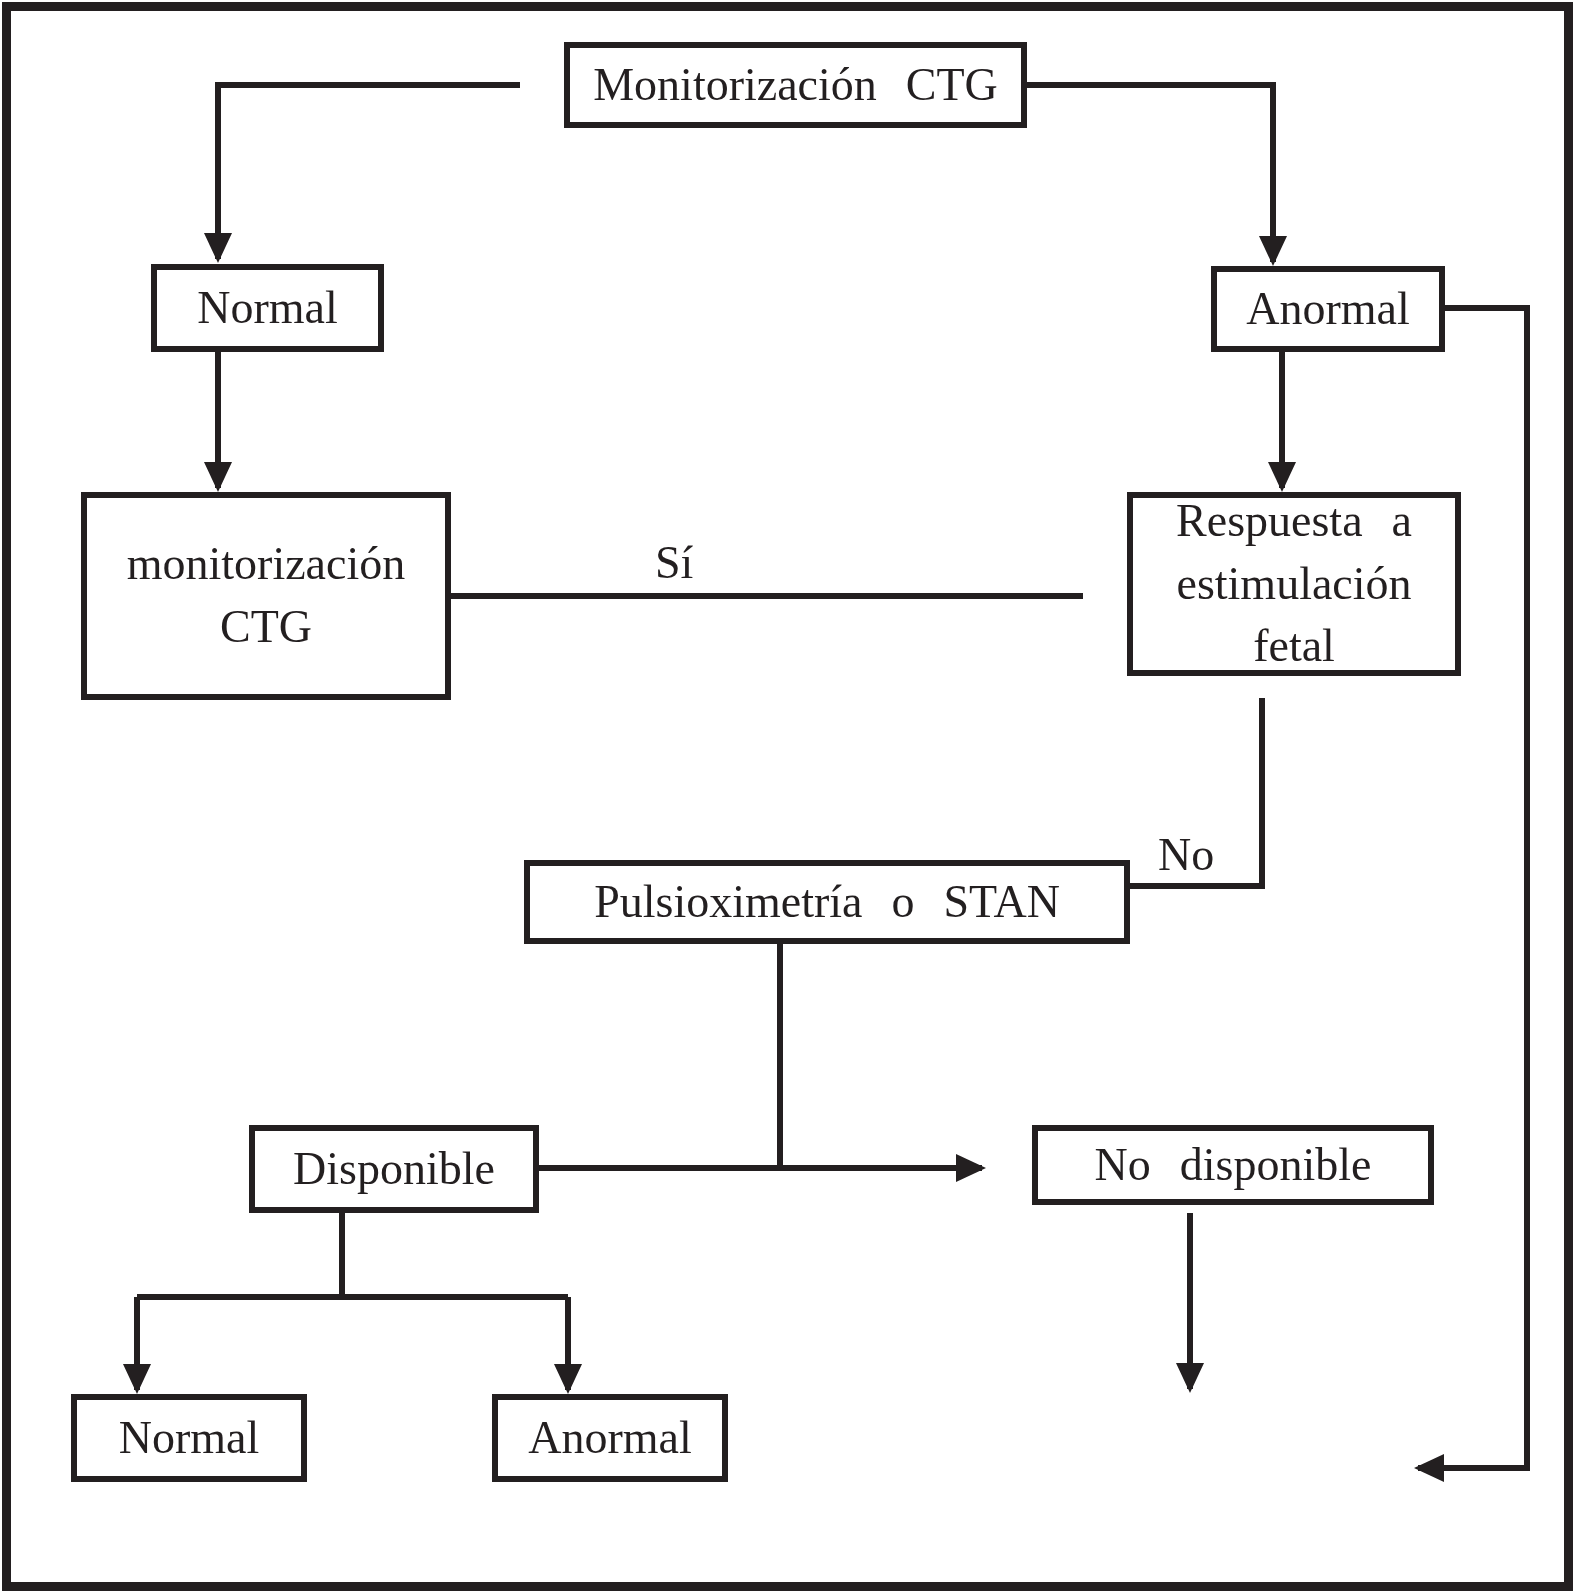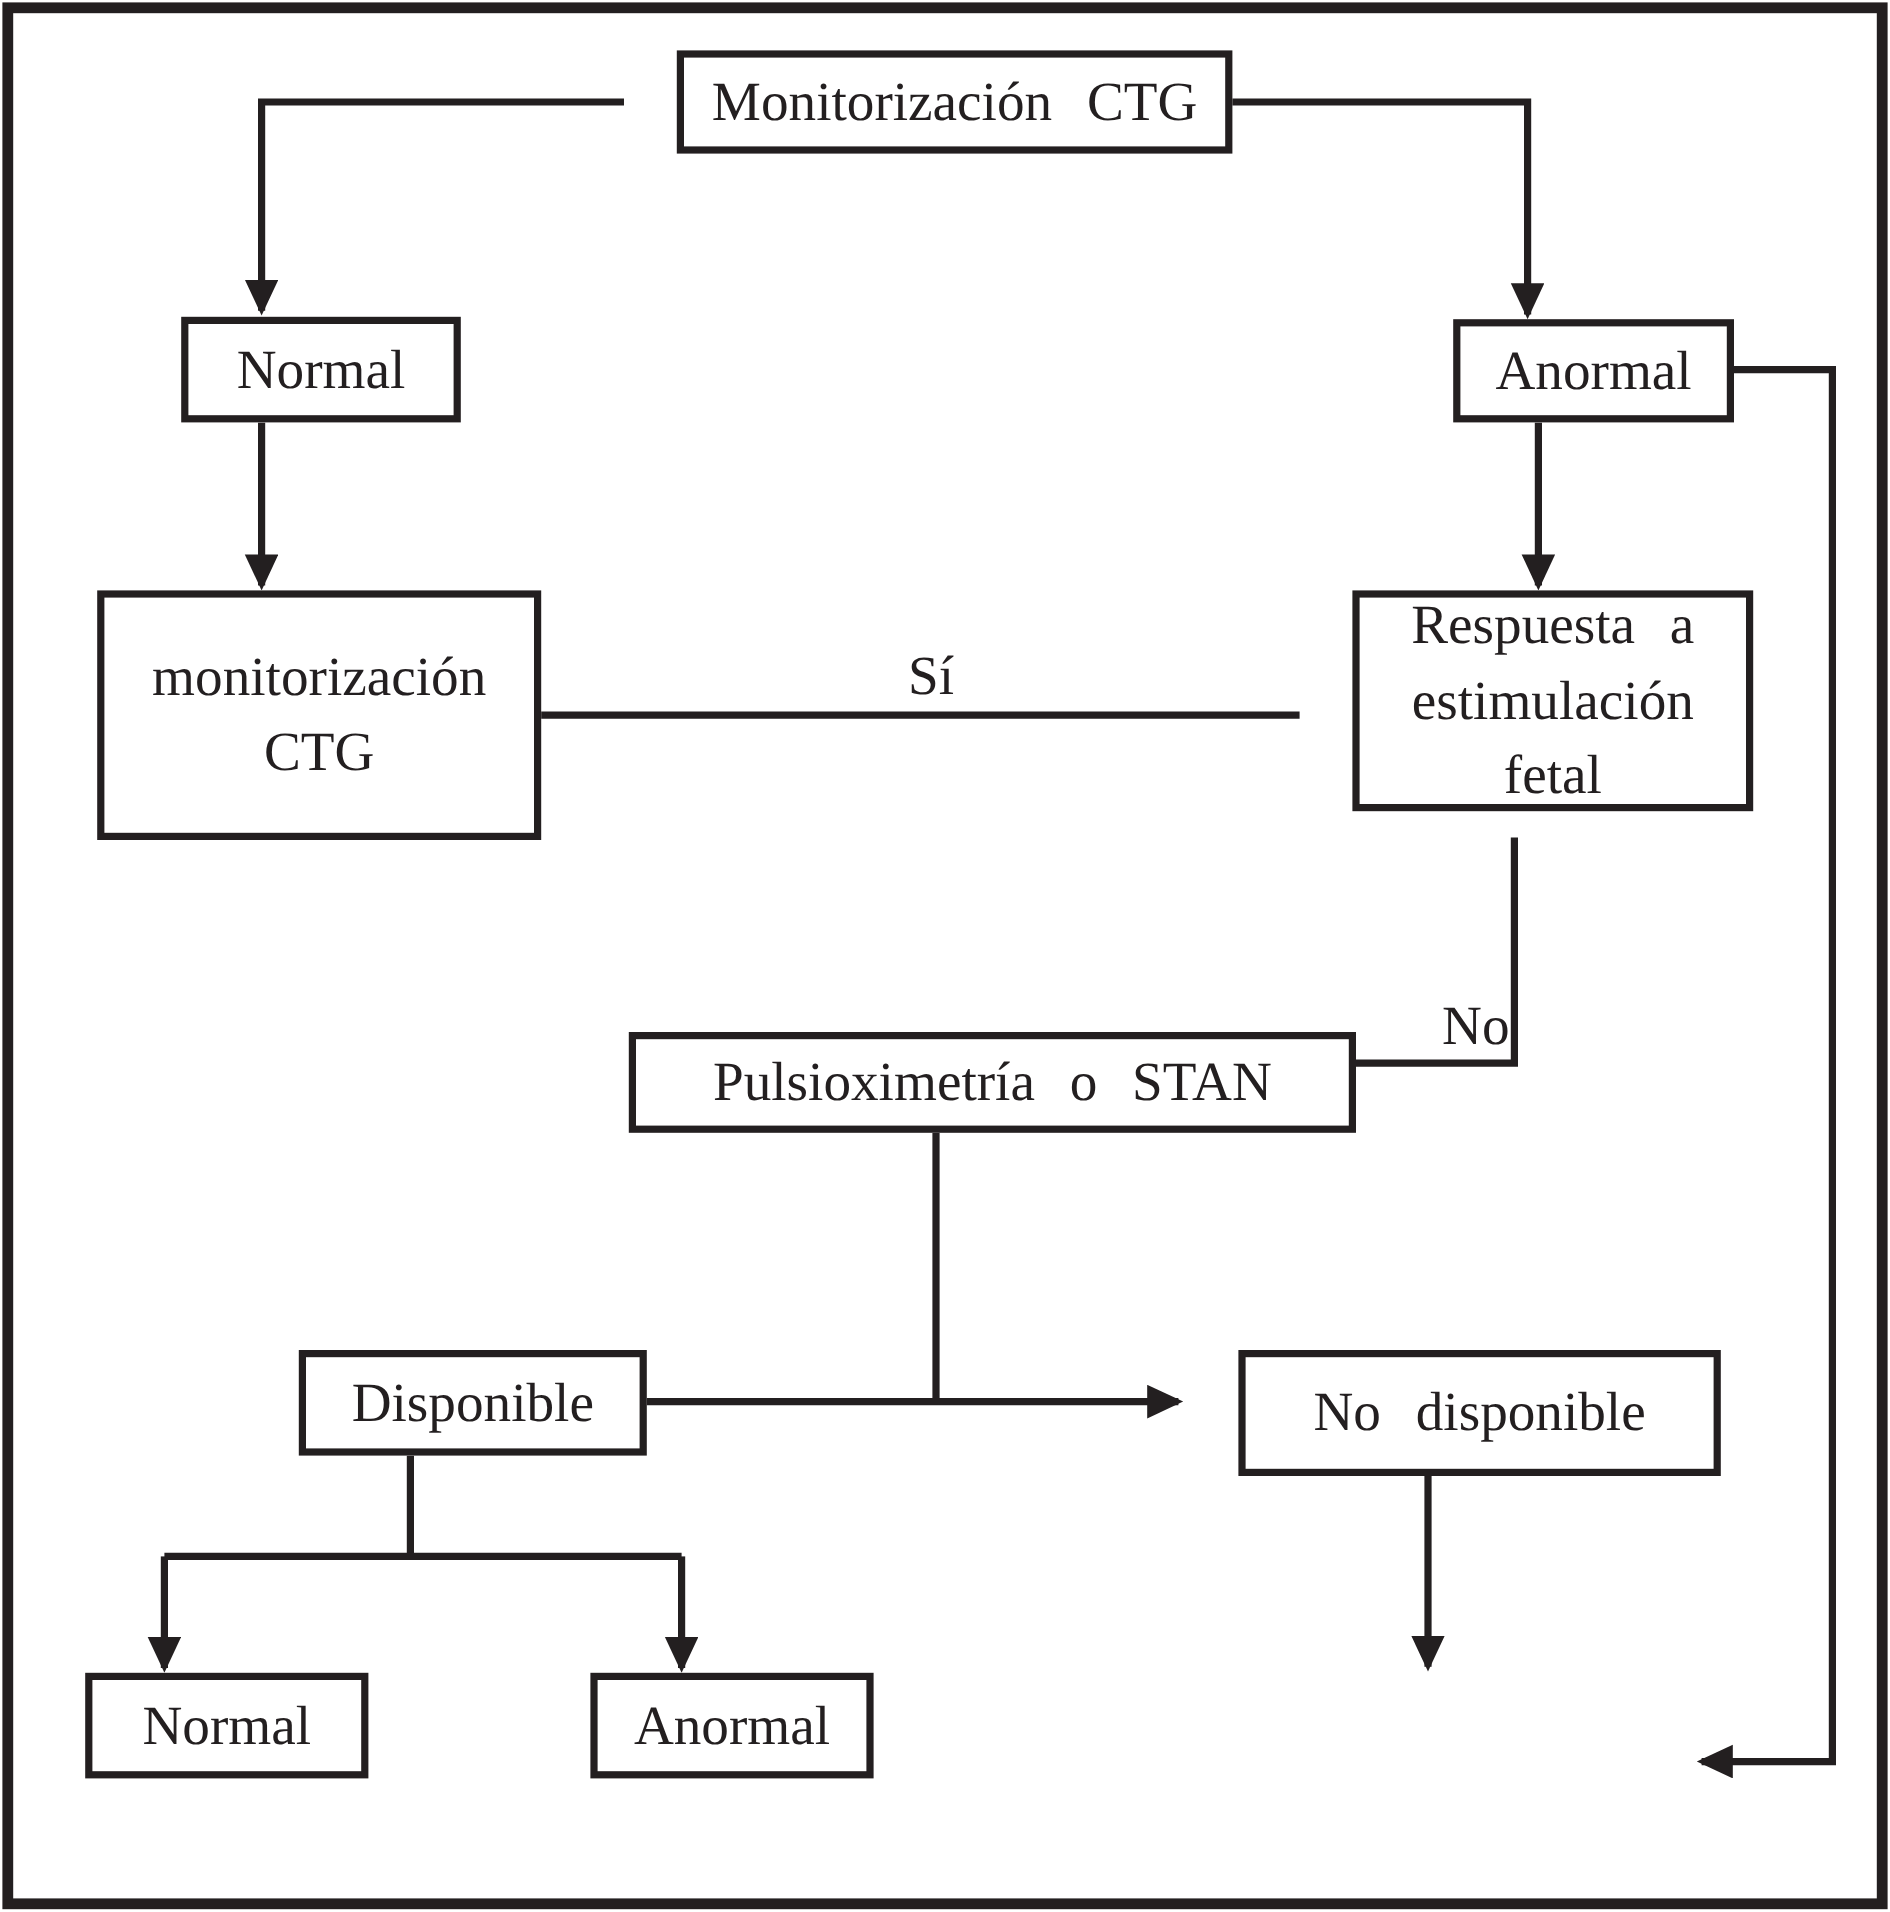--- a/index.html
+++ b/index.html
@@ -46,21 +46,21 @@
     text-align: center;
     font-size: 46px;
     word-spacing: 0.38em;
     line-height: 1.36;
     white-space: nowrap;
     margin-left: 44px;
   }
   .edge-label {
     position: absolute;
     font-size: 46px;
-    text-align: right;
+    text-align: left;
     line-height: 1;
   }
 </style>
 </head>
 <body>
 
 <div class="canvas">
 
   <div class="frame"></div>
 
@@ -125,21 +125,21 @@
   </div>
 
   <div class="node" style="left:480px; top:860px; width:606px; height:84px;">
     <span>Pulsioximetría o STAN</span>
   </div>
 
   <div class="node" style="left:205px; top:1125px; width:290px; height:88px;">
     <span>Disponible</span>
   </div>
 
-  <div class="node" style="left:988px; top:1125px; width:402px; height:105px;">
+  <div class="node" style="left:988px; top:1125px; width:402px; height:80px;">
     <span>No disponible</span>
   </div>
 
   <div class="node" style="left:27px; top:1394px; width:236px; height:88px;">
     <span>Normal</span>
   </div>
 
   <div class="node" style="left:448px; top:1394px; width:236px; height:88px;">
     <span>Anormal</span>
   </div>

